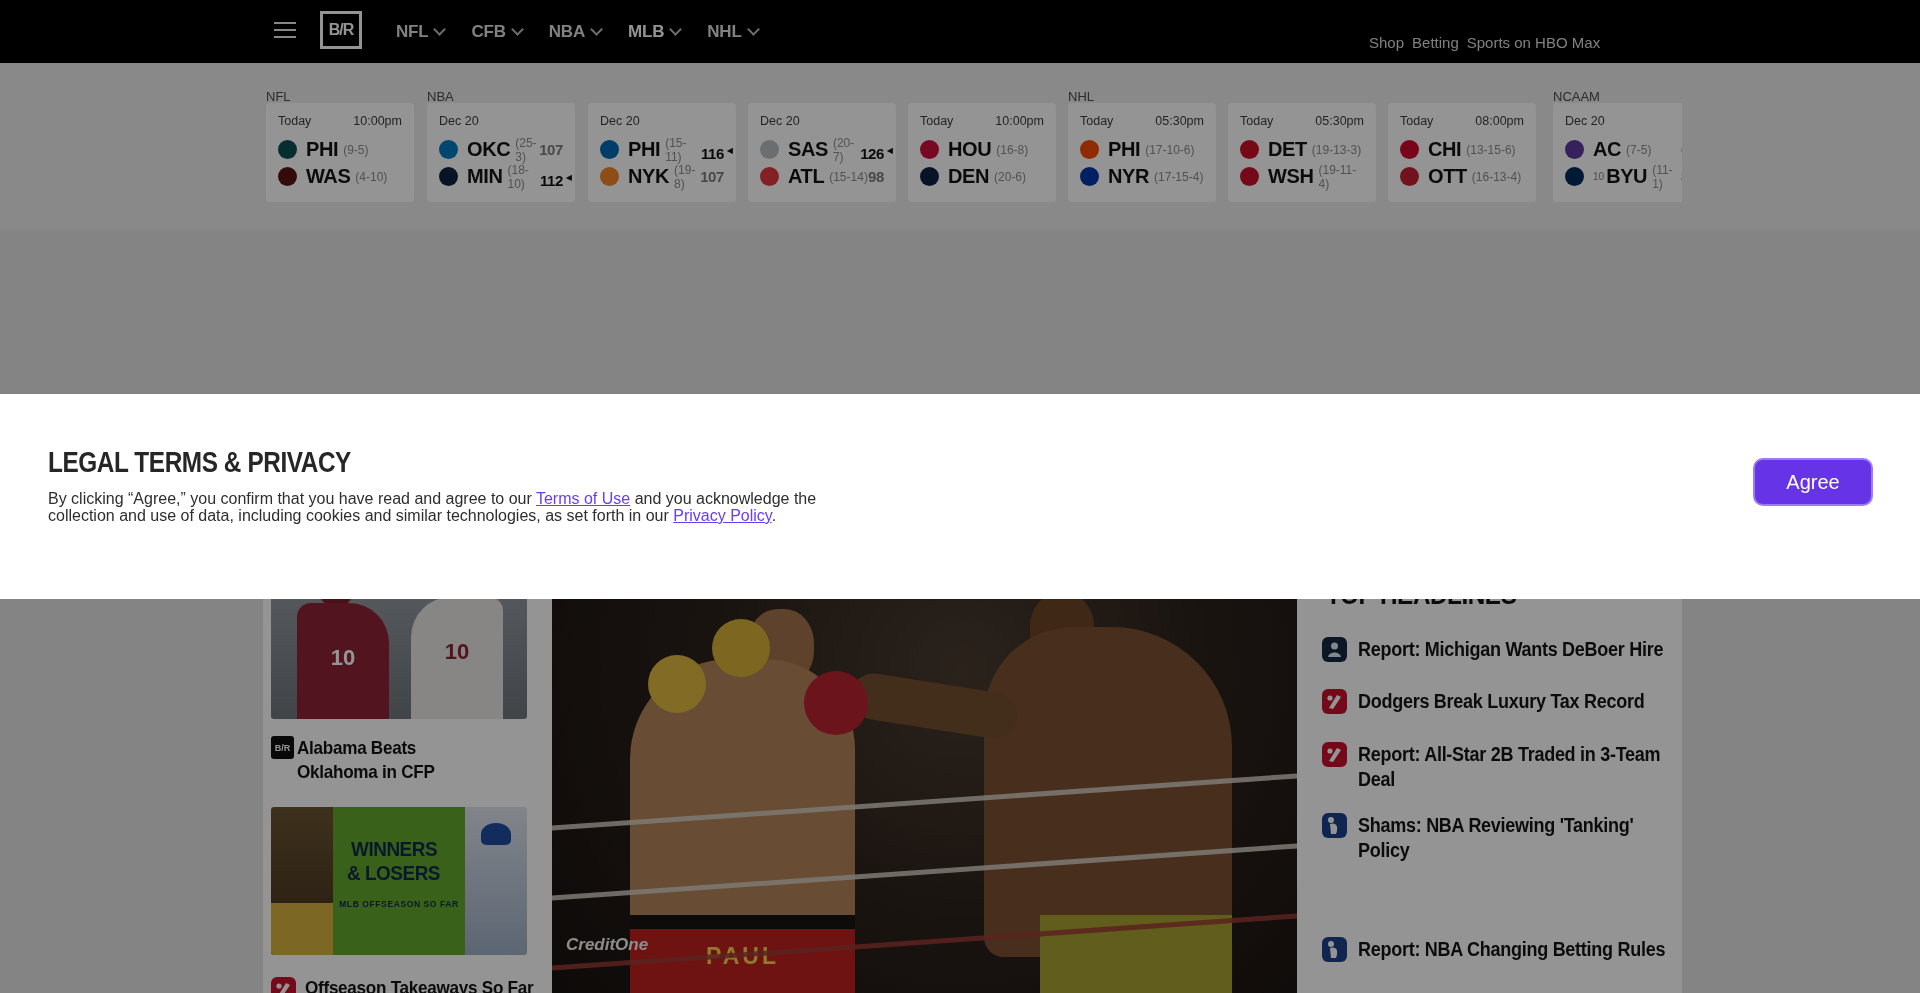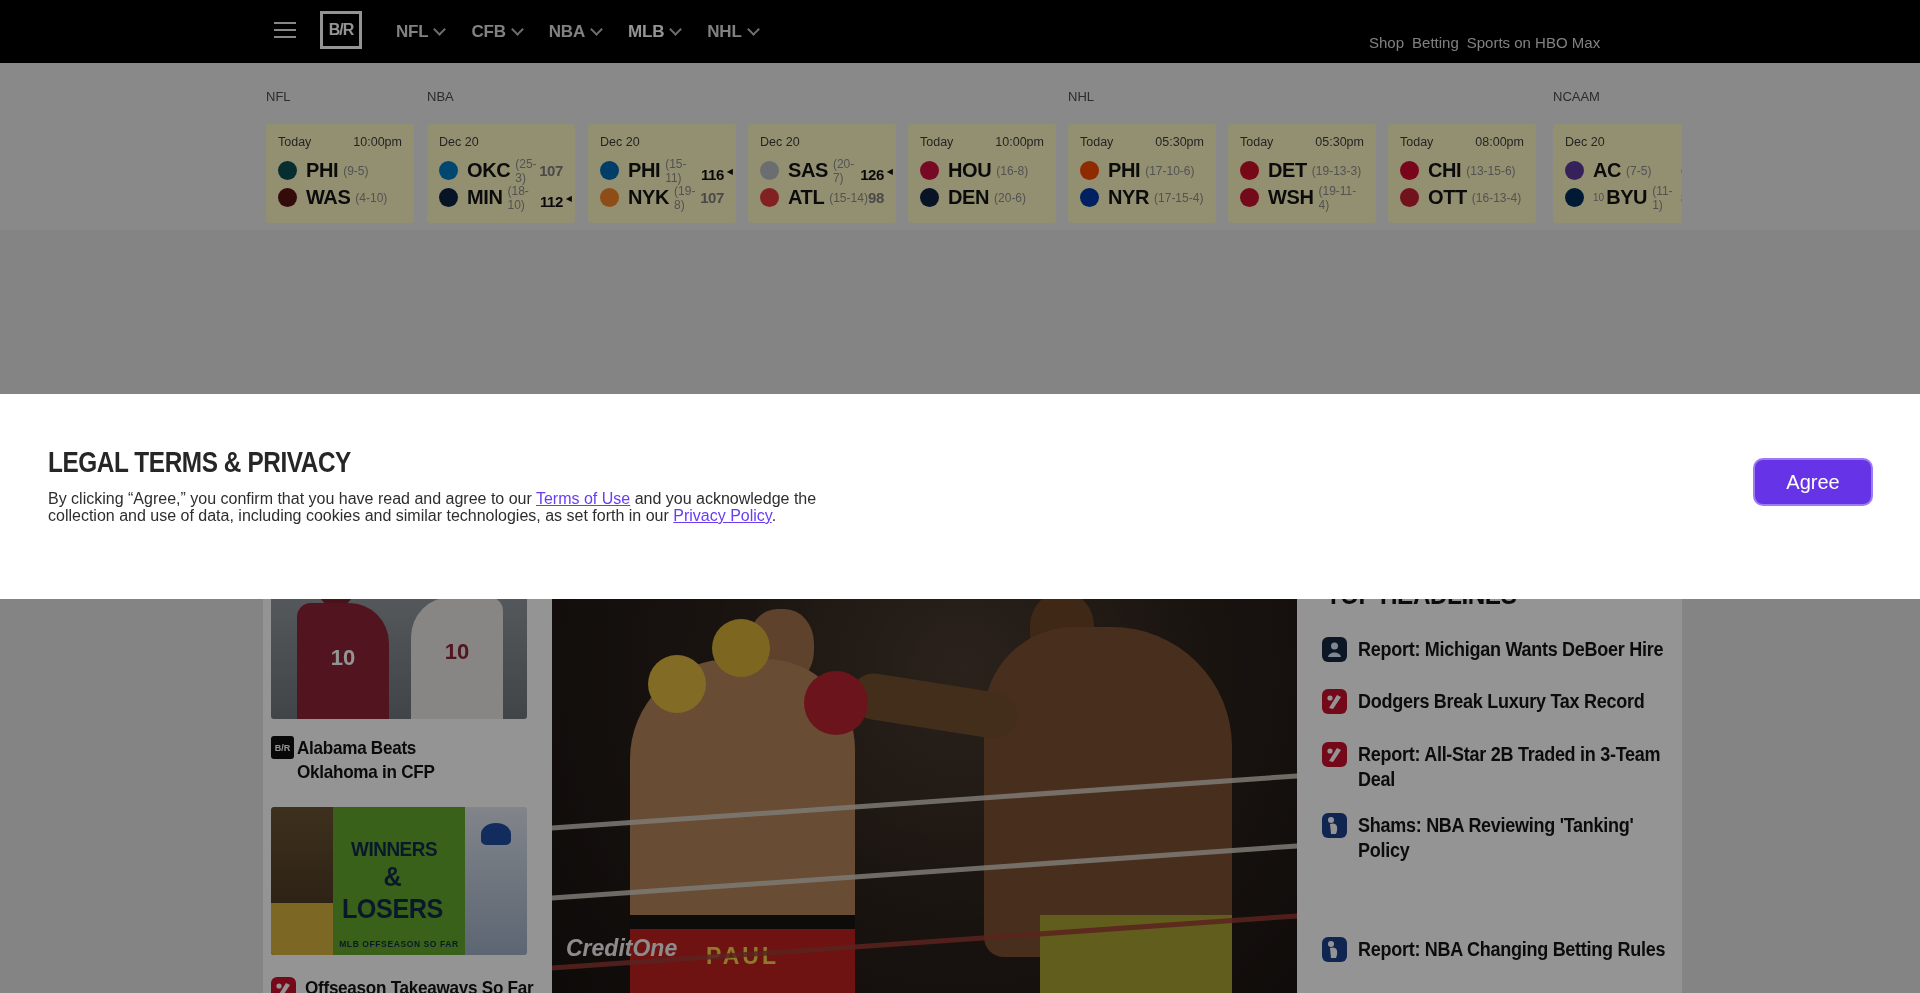--- a/index.html
+++ b/index.html
@@ -18,21 +18,21 @@
            letter-spacing:-0.2px;cursor:pointer;}
   .chev{width:7px;height:7px;border-left:2px solid #bdbdbd;border-bottom:2px solid #bdbdbd;
         transform:rotate(-45deg);margin-top:-4px;}
   .navright{position:absolute;left:1369px;top:0;height:60px;display:flex;align-items:center;gap:8px;margin-top:12px;}
   .navlink{color:#dcdcdc;font-size:15px;font-weight:400;cursor:pointer;}
 
   
   .ticker{position:absolute;top:63px;left:0;width:1920px;height:167px;background:#ececec;}
   .tclip{position:absolute;top:0;left:0;width:1682px;height:167px;overflow:hidden;}
   .slabel{position:absolute;top:26px;font-size:13px;color:#4c4c4c;}
-  .tcard{position:absolute;top:61px;width:148px;height:99px;background:#fef9c3;border-radius:4px;
+  .tcard{position:absolute;top:40px;width:148px;height:99px;background:#ffffff;border-radius:4px;
          box-sizing:border-box;padding:11px 12px 8px 12px;cursor:pointer;}
   .thead{display:flex;justify-content:space-between;font-size:12.5px;color:#3d3d3d;margin-bottom:8px;}
   .trow{position:relative;display:flex;align-items:center;height:27px;}
   .tlogo{width:19px;height:19px;border-radius:50%;margin-right:9px;flex:0 0 19px;}
   .rank{font-size:10px;color:#8a8a8a;margin-right:2px;}
   .abbr{font-weight:700;font-size:20px;color:#141414;letter-spacing:-0.4px;}
   .rec{font-size:12px;color:#8d8d8d;margin-left:5px;}
   .scr{margin-left:auto;font-size:15px;font-weight:700;color:#7e7e7e;letter-spacing:-0.4px;}
   .trow.win .scr{color:#111;margin-top:8px;}
   .warr{position:absolute;right:-9px;top:50%;transform:translateY(-50%);font-size:8px;color:#111;}
@@ -56,21 +56,21 @@
            font-weight:700;display:flex;align-items:center;justify-content:center;flex:0 0 23px;}
   .storytitle{margin-left:3px;width:218px;font-size:19px;line-height:24px;font-weight:700;
               color:#141414;letter-spacing:-0.3px;}
 
   .ph-mlb{position:absolute;left:8px;top:377px;width:256px;height:148px;border-radius:3px;
           overflow:hidden;cursor:pointer;}
   .mlbL{position:absolute;left:0;top:0;width:62px;height:148px;background:linear-gradient(#6b5433,#3f2f1c);}
   .mlbLy{position:absolute;left:0;top:96px;width:62px;height:52px;background:#d6b43f;}
   .mlbC{position:absolute;left:62px;top:0;width:132px;height:148px;background:#62a72e;text-align:center;}
   .mlbC .w1{margin-top:30px;font-size:21px;font-weight:800;color:#122a4d;letter-spacing:-0.5px;}
-  .mlbC .w2{font-size:28px;font-weight:800;color:#122a4d;letter-spacing:-0.5px;}
+  .mlbC .w2{font-size:21px;font-weight:800;color:#122a4d;letter-spacing:-0.5px;}
   .mlbC .w3{margin-top:14px;font-size:8.5px;font-weight:700;color:#122a4d;letter-spacing:0.6px;}
   .mlbR{position:absolute;left:194px;top:0;width:62px;height:148px;background:linear-gradient(#dfe5ee,#9fb0c6);}
   .mlbRc{position:absolute;left:16px;top:16px;width:30px;height:22px;background:#1f4fa0;border-radius:50% 50% 20% 20%;}
 
   .partialrow{position:absolute;left:8px;top:547px;display:flex;align-items:flex-start;cursor:pointer;}
   .partialrow .ttl{margin-left:9px;font-size:19px;font-weight:700;color:#141414;letter-spacing:-0.3px;}
 
   .ph-box{position:absolute;left:289px;top:133px;width:745px;height:430px;overflow:hidden;cursor:pointer;
           background:radial-gradient(circle at 55% 25%, #4a3b30 0%, #2c221c 48%, #171210 100%);}
   .bx{position:absolute;}
@@ -84,21 +84,21 @@
   .bx-paul{margin-top:28px;font-size:23px;font-weight:800;color:#f5d34c;letter-spacing:3px;}
   .bx-torsoR{left:432px;top:64px;width:248px;height:330px;background:#7c5233;
              border-radius:90px 120px 20px 20px;}
   .bx-headR{left:478px;top:30px;width:64px;height:74px;background:#6d4527;border-radius:45%;}
   .bx-arm{left:298px;top:120px;width:168px;height:46px;background:#74502f;border-radius:24px;
           transform:rotate(9deg);}
   .bx-glove{left:252px;top:108px;width:64px;height:64px;background:#bb2430;border-radius:50%;}
   .bx-trunkR{left:488px;top:352px;width:192px;height:78px;background:#a8a032;}
   .rope{position:absolute;left:-20px;width:800px;height:5px;background:#d8d2c8;opacity:0.85;
         transform:rotate(-4deg);}
-  .bx-credit{position:absolute;left:14px;top:372px;font-size:23px;font-weight:700;font-style:italic;
+  .bx-credit{position:absolute;left:14px;top:372px;font-size:17px;font-weight:700;font-style:italic;
              color:#f2f2f2;}
 
   .hl-heading{position:absolute;left:1063px;top:150px;font-size:27px;font-weight:800;color:#131313;
               letter-spacing:-0.5px;}
   .hl-item{position:absolute;left:1059px;display:flex;align-items:flex-start;cursor:pointer;}
   .hl-icon{flex:0 0 25px;margin-top:0;}
   .hl-title{margin-left:11px;width:352px;font-size:20px;line-height:25px;font-weight:700;
             color:#151515;letter-spacing:-0.3px;}
 
   

